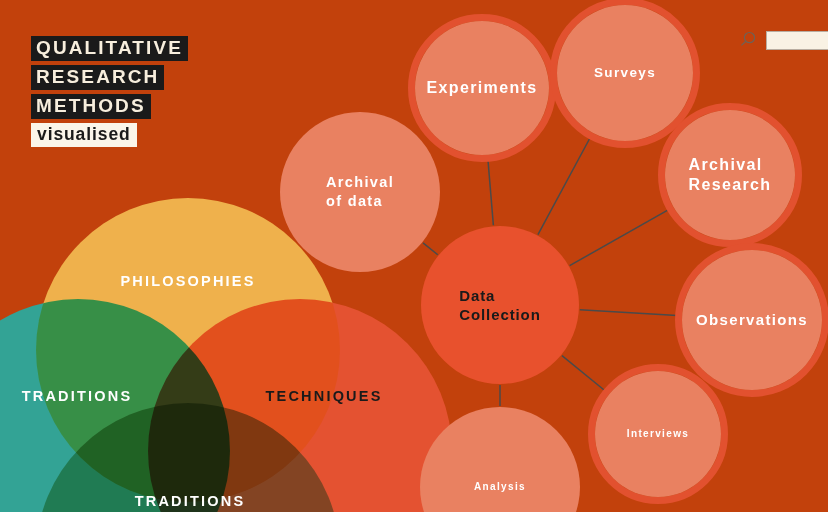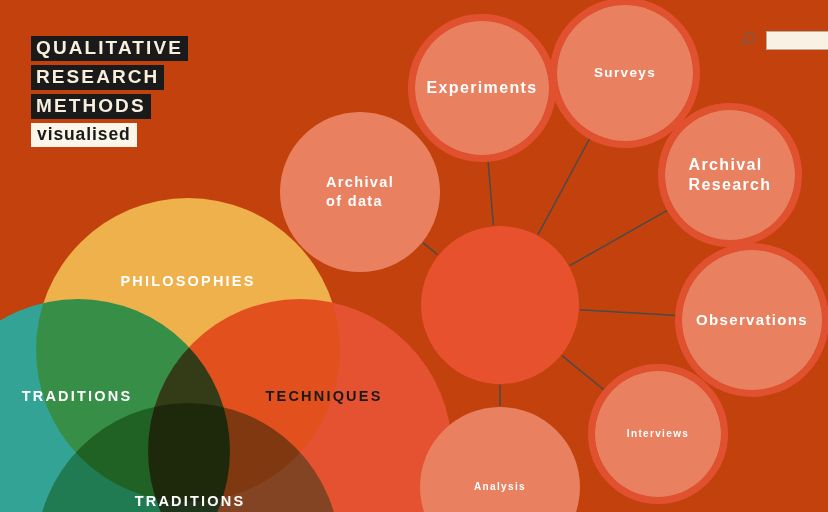--- a/index.html
+++ b/index.html
@@ -165,13 +165,15 @@
     <div class="venn-label" style="color: rgb(255, 255, 255); left: 190px; top: 501px; transform: translate(-50%, -50%);">TRADITIONS</div>
     <div class="node-label" style="color: rgb(255, 255, 255); font-size: 14.5px; left: 360px; top: 192px;">Archival
 of data</div>
     <div class="node-label" style="color: rgb(255, 255, 255); font-size: 16px; left: 482px; top: 88px;">Experiments</div>
     <div class="node-label" style="color: rgb(255, 255, 255); font-size: 13.5px; left: 625px; top: 73px;">Surveys</div>
     <div class="node-label" style="color: rgb(255, 255, 255); font-size: 16px; left: 730px; top: 175px;">Archival
 Research</div>
     <div class="node-label" style="color: rgb(255, 255, 255); font-size: 15px; left: 752px; top: 320px;">Observations</div>
     <div class="node-label" style="color: rgb(255, 255, 255); font-size: 10px; left: 658px; top: 434px;">Interviews</div>
     <div class="node-label" style="color: rgb(255, 255, 255); font-size: 10px; left: 500px; top: 487px;">Analysis</div>
+    <div class="node-label" style="color: rgb(26, 26, 26); font-size: 15px; left: 500px; top: 305px; letter-spacing: 0.9px;">Data
+Collection</div>
   </div>
 
 </body></html>

